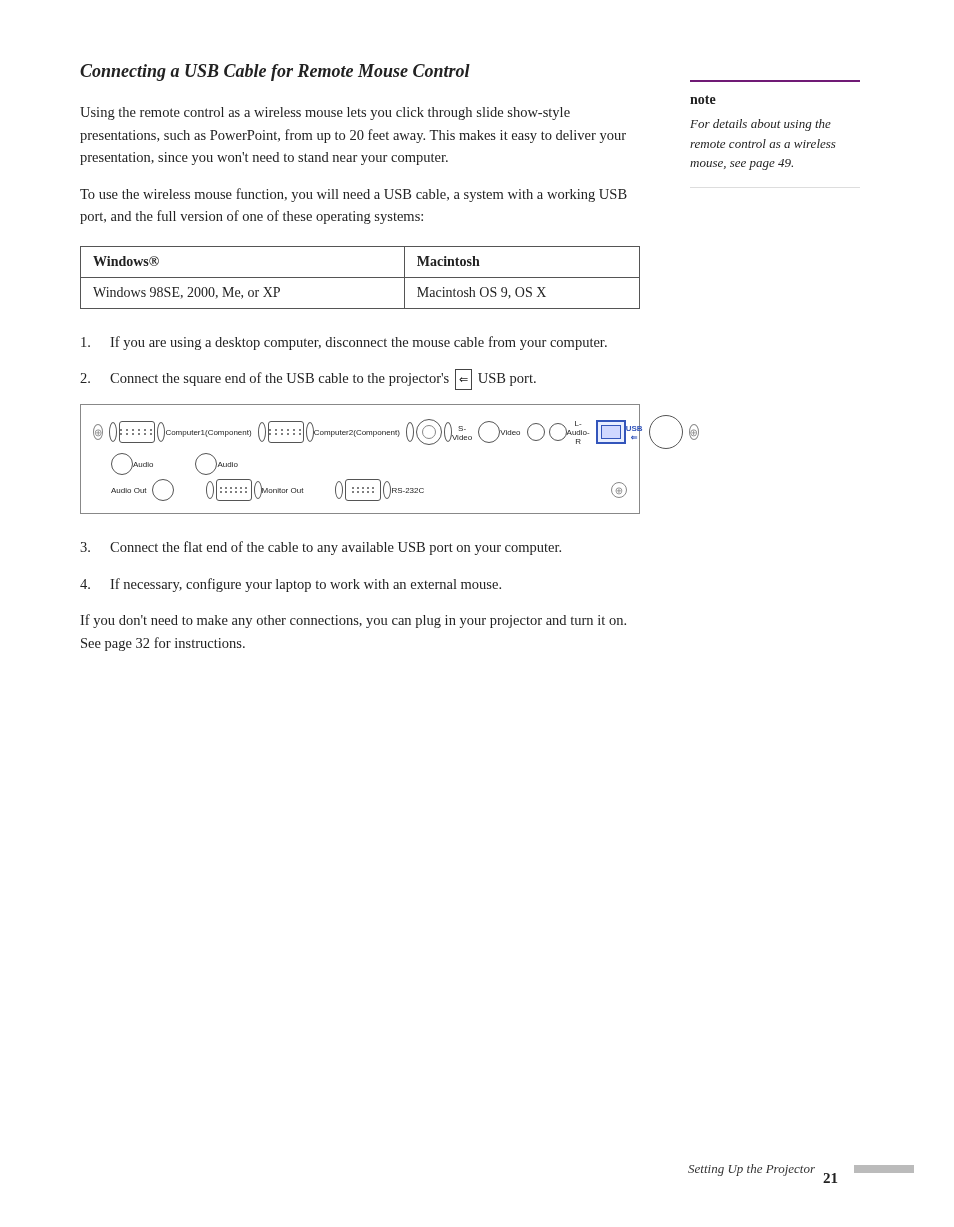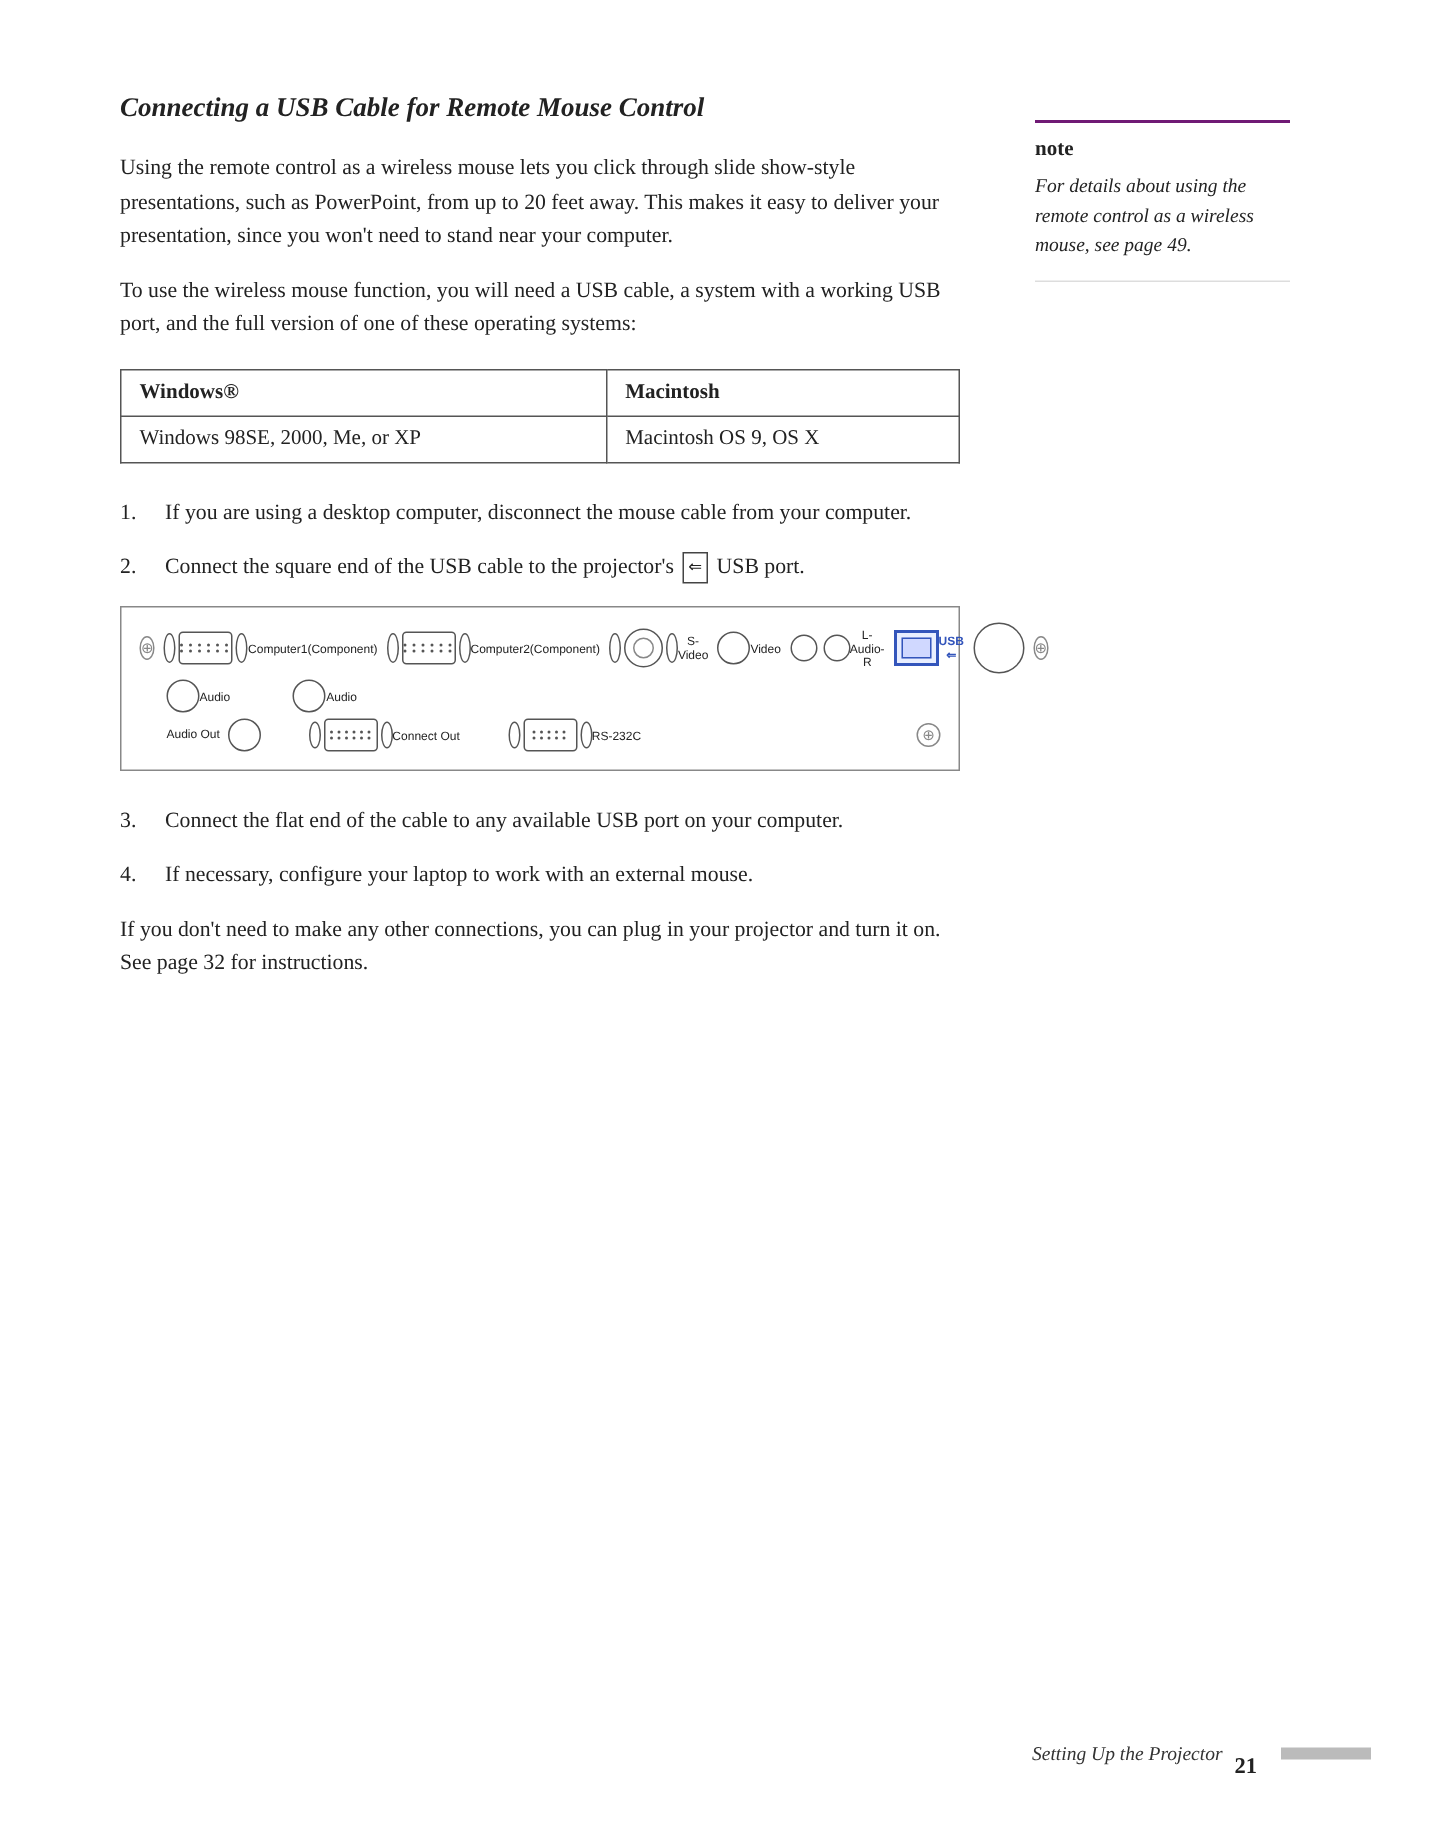--- a/index.html
+++ b/index.html
@@ -387,21 +387,21 @@
                 <div class="dot"></div>
                   <div class="dot"></div>
                   <div class="dot"></div>
                   <div class="dot"></div>
                   <div class="dot"></div>
                   <div class="dot"></div>
               </div>
             </div>
             <div style="width:8px;height:18px;border:1px solid #555;border-radius:50%;"></div>
           </div>
-          <span class="port-label">Connect Out</span>
+          <span class="port-label">Monitor Out</span>
         </div>
 
         <div style="width:20px;"></div>
 
         <div class="port-with-label">
           <div style="display:flex;gap:2px;align-items:center;">
             <div style="width:8px;height:18px;border:1px solid #555;border-radius:50%;"></div>
             <div class="port-db">
               <div class="dot-grid" style="grid-template-columns: repeat(5,3px); gap:2px;">
                 <div class="dot"></div>

